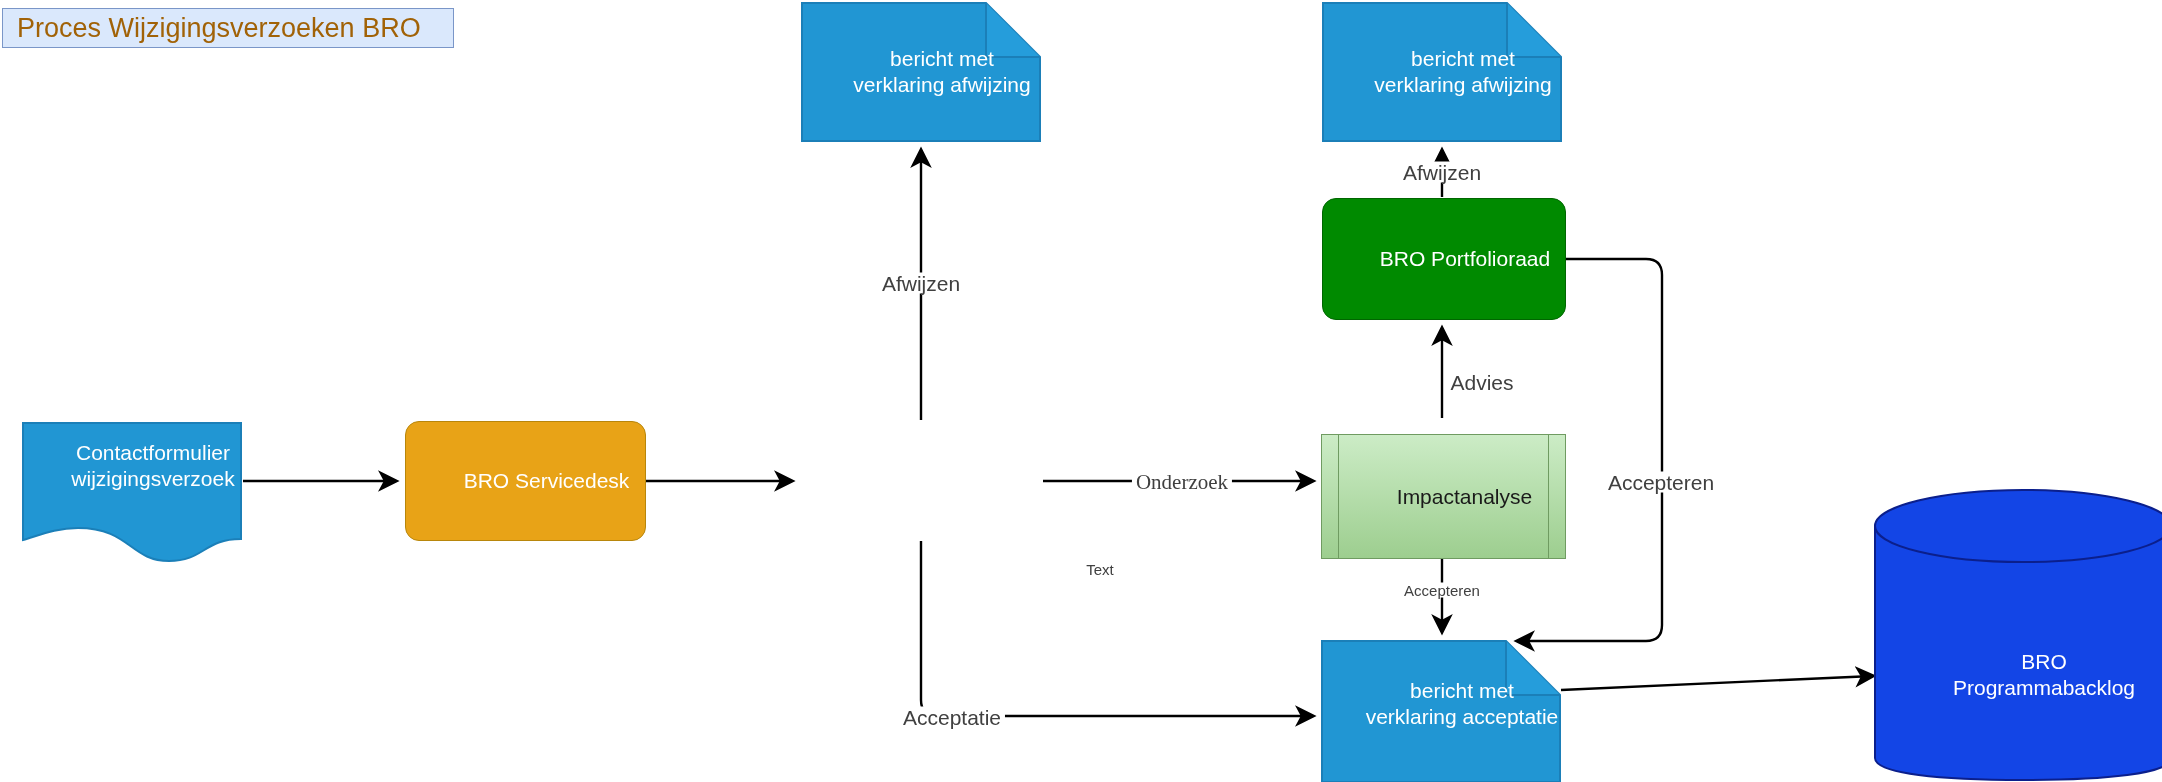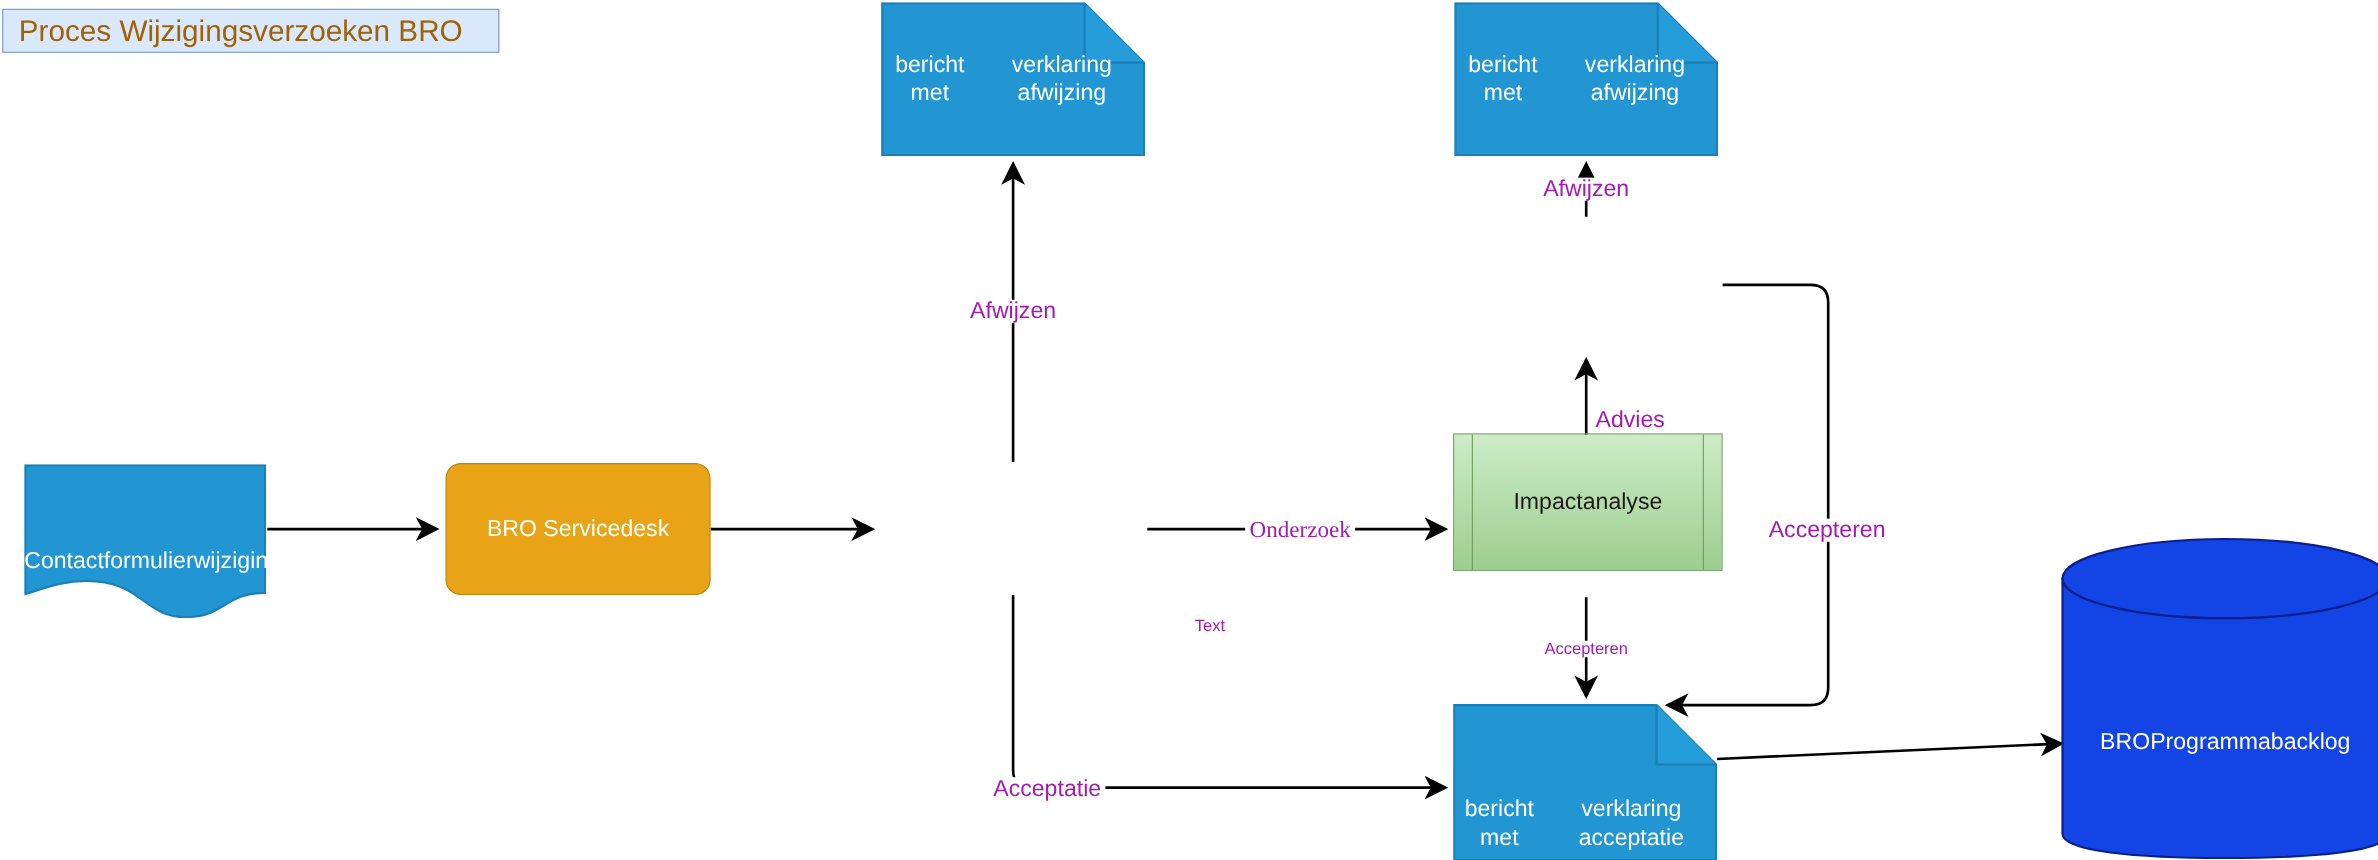--- a/index.html
+++ b/index.html
@@ -19,22 +19,22 @@
     display:flex; align-items:center;
     box-sizing:border-box;
     padding-left:14px;
   }
   #title-box .t{ font-size:27px; color:#a16207; line-height:1; white-space:nowrap;}
 
   
   .node{ position:absolute; box-sizing:border-box; }
   .node .lbl{
     position:absolute; left:0; top:0; width:100%; height:100%;
-    display:flex; align-items:center; justify-content:center;
-    text-align:center; line-height:1.22; pointer-events:none;
+    display:flex; flex-direction:column; align-items:center; justify-content:center;
+    text-align:center; line-height:1.22; pointer-events:none;padding-left:21px;
   }
   .node .lbl span{display:block;}
 
   .rounded{
     border-radius:14px;
   }
   .green{ background:#008a00; border:1px solid #006600; }
   .orange{ background:#e8a317; border:1px solid #b8860b; }
   .green .lbl,.orange .lbl{ color:#ffffff; font-size:21px; }
 
@@ -59,21 +59,21 @@
   .doc-wave svg{ position:absolute; left:0; top:0; width:100%; height:100%; display:block;}
   .doc-wave .lbl{ color:#ffffff; font-size:21px; justify-content:flex-start; padding-top:18px;}
 
   
   #programmabacklog svg{position:absolute;left:0;top:0;width:100%;height:100%;display:block;}
   #programmabacklog .lbl{ color:#ffffff; font-size:21px; }
 
   
   .edge-label{
     position:absolute; transform:translate(-50%,-50%);
-    background:#ffffff; color:#a21caf; white-space:nowrap;
+    background:#ffffff; color:#404040; white-space:nowrap;
     padding:0 4px; font-size:21px; line-height:1;
   }
   .edge-label.small{ font-size:15px; }
 
   
   #edges{ position:absolute; left:0; top:0; width:2162px; height:782px; }
 </style>
 </head>
 <body>
 
@@ -145,22 +145,27 @@
     <svg viewBox="0 0 240 140" preserveAspectRatio="none">
       <path d="M1,1 L185,1 L239,55 L239,139 L1,139 Z" fill="#2196d3" stroke="#1b7fb8" stroke-width="2"></path>
       <path d="M185,1 L185,55 L239,55" fill="#259ddb" stroke="#1b7fb8" stroke-width="2"></path>
     </svg>
     <div class="lbl">
       <span>bericht met</span>
       <span>verklaring afwijzing</span>
     </div>
   </div>
 
-
-  <div class="node" id="impactanalyse" style="left:1321px; top:394px; width:245px; height:125px;">
+  <div class="node rounded green" id="portfolioraad" style="left:1322px; top:198px; width:244px; height:122px;">
+    <div class="lbl">
+      <span>BRO Portfolioraad</span>
+    </div>
+  </div>
+
+  <div class="node" id="impactanalyse" style="left:1321px; top:434px; width:245px; height:125px;">
     <div class="bar l"></div>
     <div class="bar r"></div>
     <div class="lbl">
       <span>Impactanalyse</span>
     </div>
   </div>
 
   <div class="node note" id="acceptatie-note" style="left:1321px; top:640px; width:240px; height:142px;">
     <svg viewBox="0 0 240 142" preserveAspectRatio="none">
       <path d="M1,1 L185,1 L239,55 L239,142 L1,142 Z" fill="#2196d3" stroke="#1b7fb8" stroke-width="2"></path>

